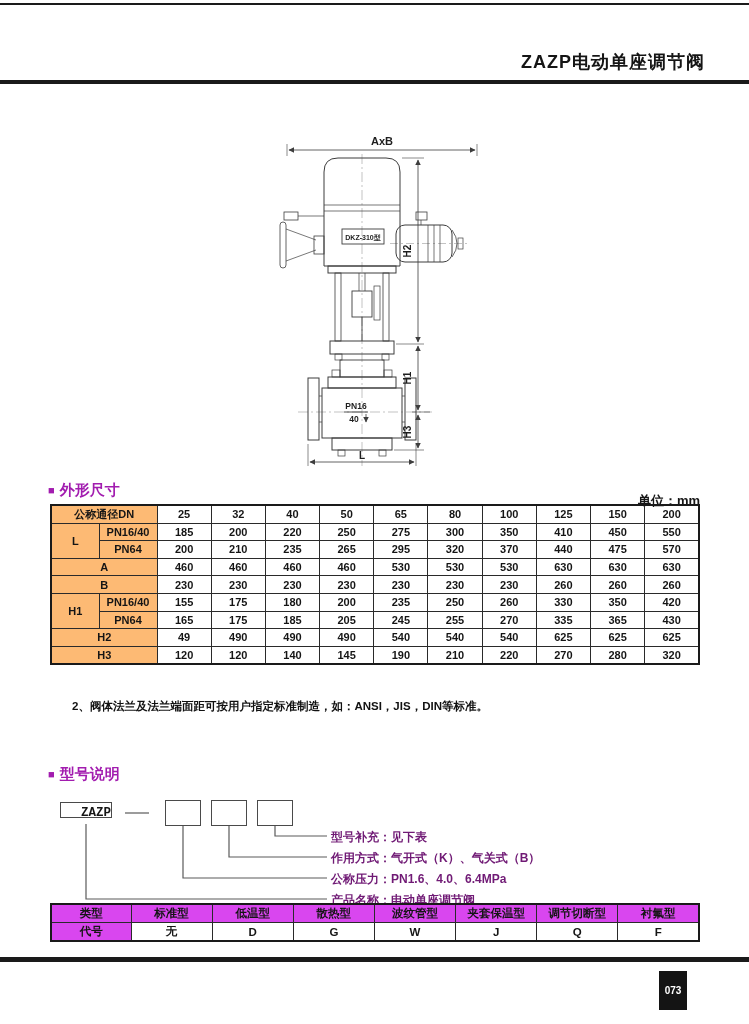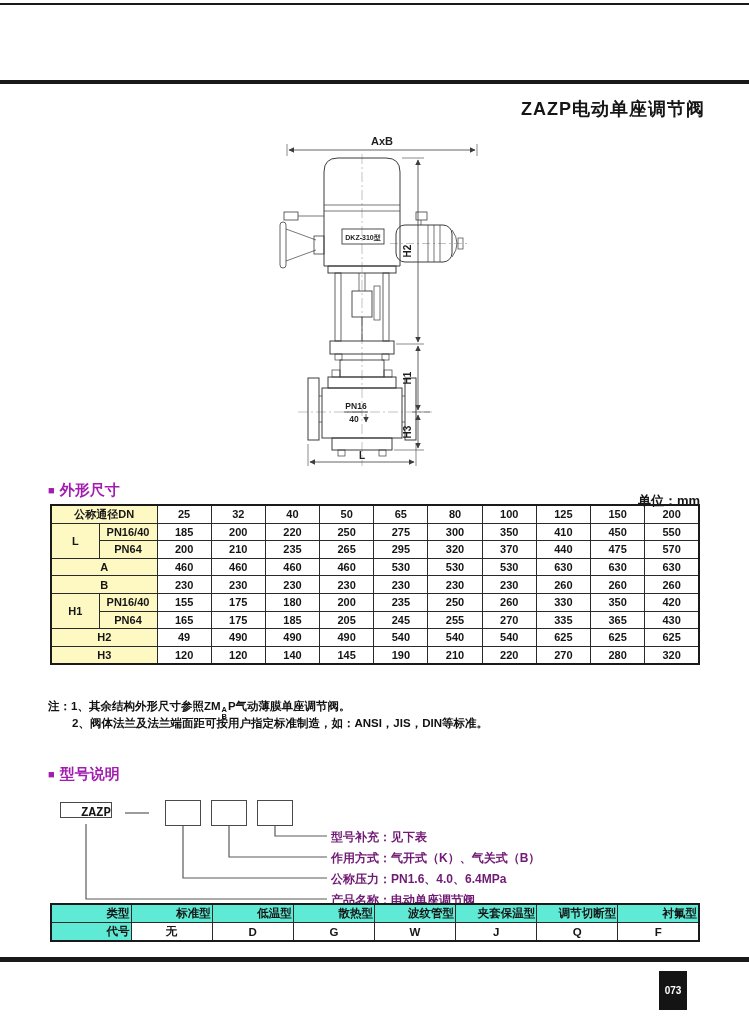--- a/index.html
+++ b/index.html
@@ -1,38 +1,38 @@
 <!DOCTYPE html>
 <html><head>
 <meta charset="utf-8">
 <style>
   html,body{margin:0;padding:0;background:#e8e8e8;}
   .page{position:relative;width:749px;height:1024px;background:#ffffff;margin:0 auto;
         font-family:"Liberation Sans","DejaVu Sans",sans-serif;color:#151515;overflow:hidden;}
   .top-hairline{position:absolute;top:3px;left:0;width:100%;height:2px;background:#1a1a1a;}
-  .header-title{position:absolute;top:50px;right:44px;font-size:18px;font-weight:bold;letter-spacing:1px;margin-top:47px;}
+  .header-title{position:absolute;top:50px;right:44px;font-size:18px;font-weight:bold;letter-spacing:1px;}
   .header-rule{position:absolute;top:80px;left:0;width:100%;height:4px;background:#1a1a1a;}
 
   .drawing{position:absolute;left:272px;top:126px;}
 
   .watermark{position:absolute;left:54px;top:484px;font-size:68px;font-weight:bold;white-space:nowrap;
              color:rgba(155,155,155,0.18);-webkit-text-stroke:1.5px rgba(150,150,150,0.38);
              z-index:5;pointer-events:none;}
 
   .sec-title{position:absolute;font-size:15px;font-weight:bold;color:#a21caf;}
   .sec-title .bullet{font-size:11px;margin-right:5px;vertical-align:1px;}
   .sec-dims{left:48px;top:481px;}
   .sec-model{left:48px;top:765px;}
   .unit-label{position:absolute;right:49px;top:492px;font-size:13px;font-weight:bold;}
 
   table{border-collapse:collapse;table-layout:fixed;}
   .dims-table{position:absolute;left:50px;top:504px;width:650px;border:2px solid #1a1a1a;
               font-size:11px;text-align:center;background:transparent;}
   .dims-table td{border:1px solid #2a2a2a;height:16.6px;padding:0 1px;font-weight:bold;}
-  .dims-table td.h{background:#fef9c3;}
+  .dims-table td.h{background:#fdba74;}
 
   .notes{position:absolute;left:48px;top:698px;font-size:11.5px;font-weight:bold;color:#111;}
   .note-line{height:17px;line-height:17px;white-space:nowrap;}
   .note-line-2{margin-left:24px;}
   .stack{display:inline-flex;flex-direction:column;align-items:center;font-size:7.5px;
          line-height:7px;vertical-align:-2px;margin:0 1px;}
 
   .model-diagram{position:absolute;left:55px;top:792px;width:645px;height:120px;}
   .model-diagram .connectors{position:absolute;left:0;top:0;}
   .mbox{position:absolute;border:1.5px solid #4a4a4a;background:#fff;box-sizing:border-box;}
@@ -40,21 +40,21 @@
              text-align:right;line-height:20px;font-family:Liberation Mono, monospace;}
   .mbox.b1{left:110px;top:8px;width:36px;height:26px;}
   .mbox.b2{left:156px;top:8px;width:36px;height:26px;}
   .mbox.b3{left:202px;top:8px;width:36px;height:26px;}
   .mlabel{position:absolute;left:276px;font-size:12px;font-weight:bold;white-space:nowrap;color:#701a75;}
   .l0{top:37px;}.l1{top:58px;}.l2{top:79px;}.l3{top:100px;}
 
   .type-table{position:absolute;left:50px;top:903px;width:650px;border:2px solid #1a1a1a;
               font-size:11.5px;text-align:center;}
   .type-table td{border:1px solid #2a2a2a;height:17px;padding:0 1px;font-weight:bold;}
-  .type-table td.th-gray{background:#5eead4;text-align:right;}
+  .type-table td.th-gray{background:#d946ef;}
 
   .footer-rule{position:absolute;top:957px;left:0;width:100%;height:5px;background:#1a1a1a;}
   .page-badge{position:absolute;left:659px;top:971px;min-width:24px;height:15px;background:#141414;
               color:#fff;font-size:10px;font-weight:bold;text-align:center;line-height:15px;padding:12px 2px;}
 </style>
 </head>
 <body>
 
 <div class="page">
 
@@ -287,26 +287,20 @@
           <td class="v">210</td>
           <td class="v">220</td>
           <td class="v">270</td>
           <td class="v">280</td>
           <td class="v">320</td>
         </tr>
       </tbody>
   </table>
 
   <div class="notes">
-    <div class="note-line">
-      <span>注：1、其余结构外形尺寸参照ZM</span><span class="stack">
-          <span>A</span>
-          <span>B</span>
-        </span><span>P气动薄膜单座调节阀。</span>
-    </div>
     <div class="note-line note-line-2">2、阀体法兰及法兰端面距可按用户指定标准制造，如：ANSI，JIS，DIN等标准。</div>
   </div>
 
   <div class="sec-title sec-model">
     <span class="bullet">■</span><span>型号说明</span>
   </div>
 
   <div class="model-diagram">
     <svg class="connectors" width="645" height="120" viewBox="0 0 645 120">
       <g stroke="#5a5a5a" stroke-width="1.2" fill="none">

